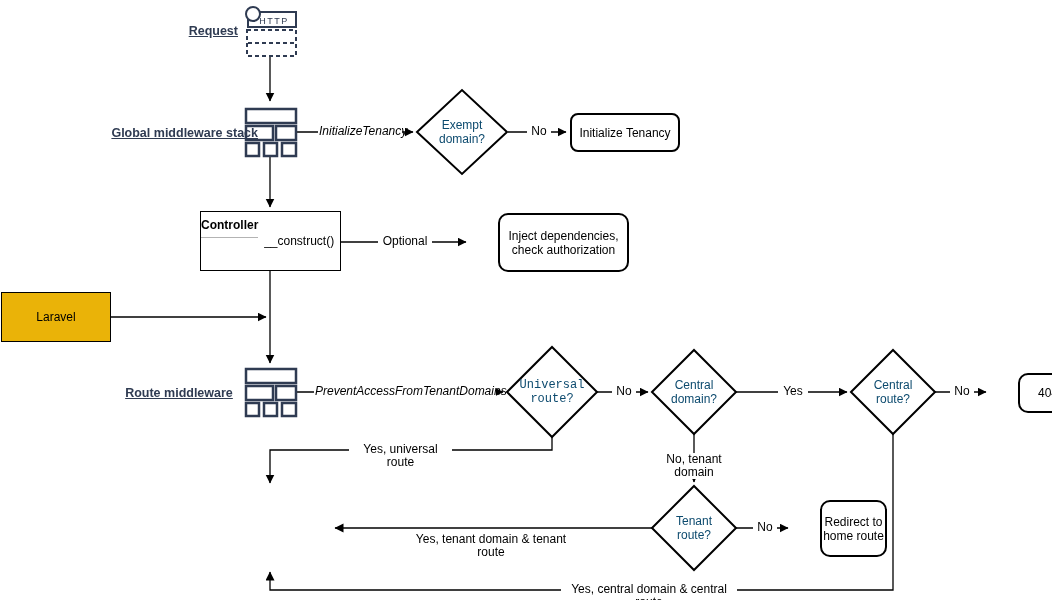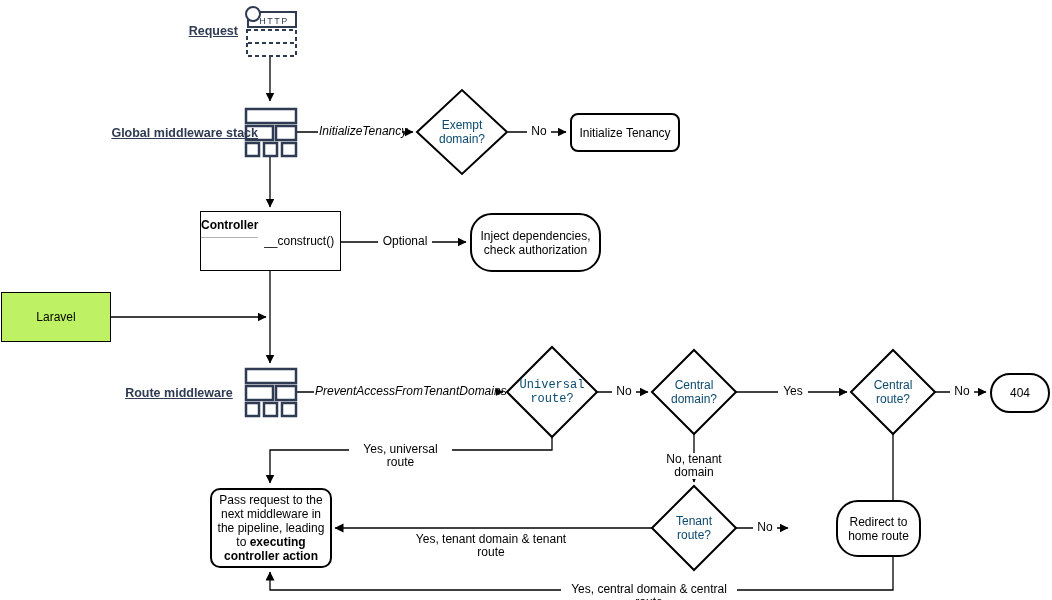--- a/index.html
+++ b/index.html
@@ -11,23 +11,23 @@
   .side-label{color:var(--accent);font-weight:bold;font-size:12.5px;text-align:right;text-decoration:underline;}
 
   .dlabel{color:#0c4a6e;font-size:12px;line-height:14px;text-align:center;white-space:pre-line;}
 
   .elabel{background:#fff;color:#000;font-size:12px;line-height:13px;text-align:center;padding:0 1px;}
   .elabel.it{font-style:italic;}
 
   .rbox{background:#fff;border:2px solid #000;border-radius:8px;display:flex;
         align-items:center;justify-content:center;font-size:12px;line-height:14px;
         text-align:center;white-space:pre-line;color:#000;}
-  .rbox.thick{border-width:2.6px;border-radius:22px;}
+  .rbox.thick{border-width:2.6px;border-radius:10px;margin-left:28px;}
 
-  .plain{background:#bef264;border:1.3px solid #000;display:flex;align-items:center;
+  .plain{background:#eab308;border:1.3px solid #000;display:flex;align-items:center;
          justify-content:center;font-size:12px;color:#000;}
 
   .uml{background:#fff;border:1.3px solid #000;display:flex;flex-direction:row;color:#000;}
   .uml .hd{height:25px;display:flex;align-items:center;justify-content:center;
            font-weight:bold;font-size:12px;border-bottom:1px solid #b3b3b3;}
   .uml .bd{flex:1;display:flex;align-items:center;justify-content:center;font-size:12px;}
 
   .passbox{background:#fff;border:2.6px solid #000;border-radius:10px;display:flex;
            align-items:center;justify-content:center;font-size:12px;line-height:14px;
            text-align:center;color:#000;padding:2px 3px;}
@@ -116,26 +116,23 @@
     <div class="bd">__construct()</div>
   </div>
 
   <div class="node rbox thick" style="left:470px;top:213px;width:131px;height:59px;">Inject dependencies,
 check authorization</div>
 
   <div class="node plain" style="left:1px;top:292px;width:110px;height:50px;">Laravel</div>
 
   <div class="node rbox thick" style="left:990px;top:373px;width:60px;height:40px;">404</div>
 
-  <div class="node rbox thick" style="left:836px;top:500px;width:85px;height:57px;">Redirect to
+  <div class="node rbox thick" style="left:792px;top:500px;width:67px;height:57px;">Redirect to
 home route</div>
 
-  <div class="node passbox" style="left:210px;top:488px;width:122px;height:80px;">
-    <div><span>Pass request to the next middleware in the pipeline, leading to </span><b>executing controller action</b></div>
-  </div>
 
   <div class="elabel it" style="left:318px;top:125px;width:84px;">InitializeTenancy</div>
   <div class="elabel" style="left:527px;top:125px;width:24px;">No</div>
   <div class="elabel" style="left:378px;top:235px;width:54px;">Optional</div>
   <div class="elabel it" style="left:314px;top:385px;width:182px;">PreventAccessFromTenantDomains</div>
   <div class="elabel" style="left:612px;top:385px;width:24px;">No</div>
   <div class="elabel" style="left:778px;top:385px;width:30px;">Yes</div>
   <div class="elabel" style="left:950px;top:385px;width:24px;">No</div>
   <div class="elabel" style="left:349px;top:443px;width:103px;">Yes, universal route</div>
   <div class="elabel" style="left:645px;top:453px;width:98px;">No, tenant domain</div>

